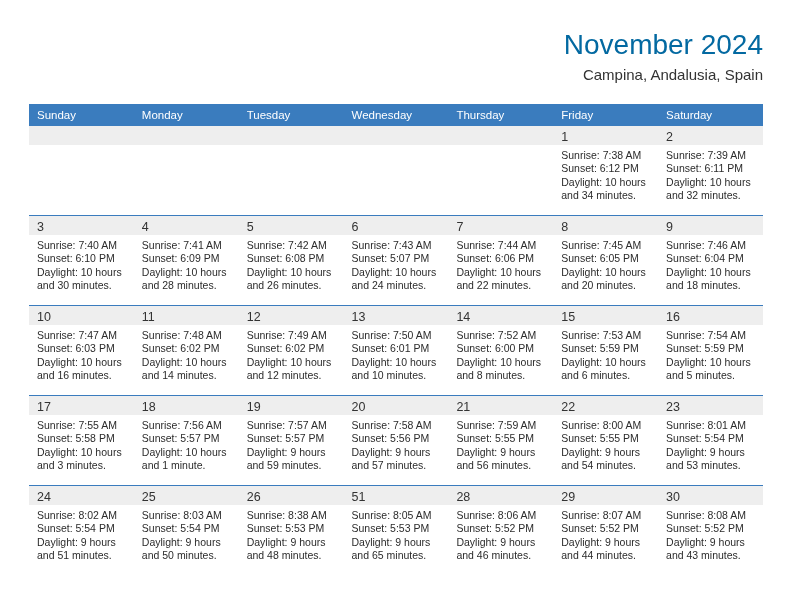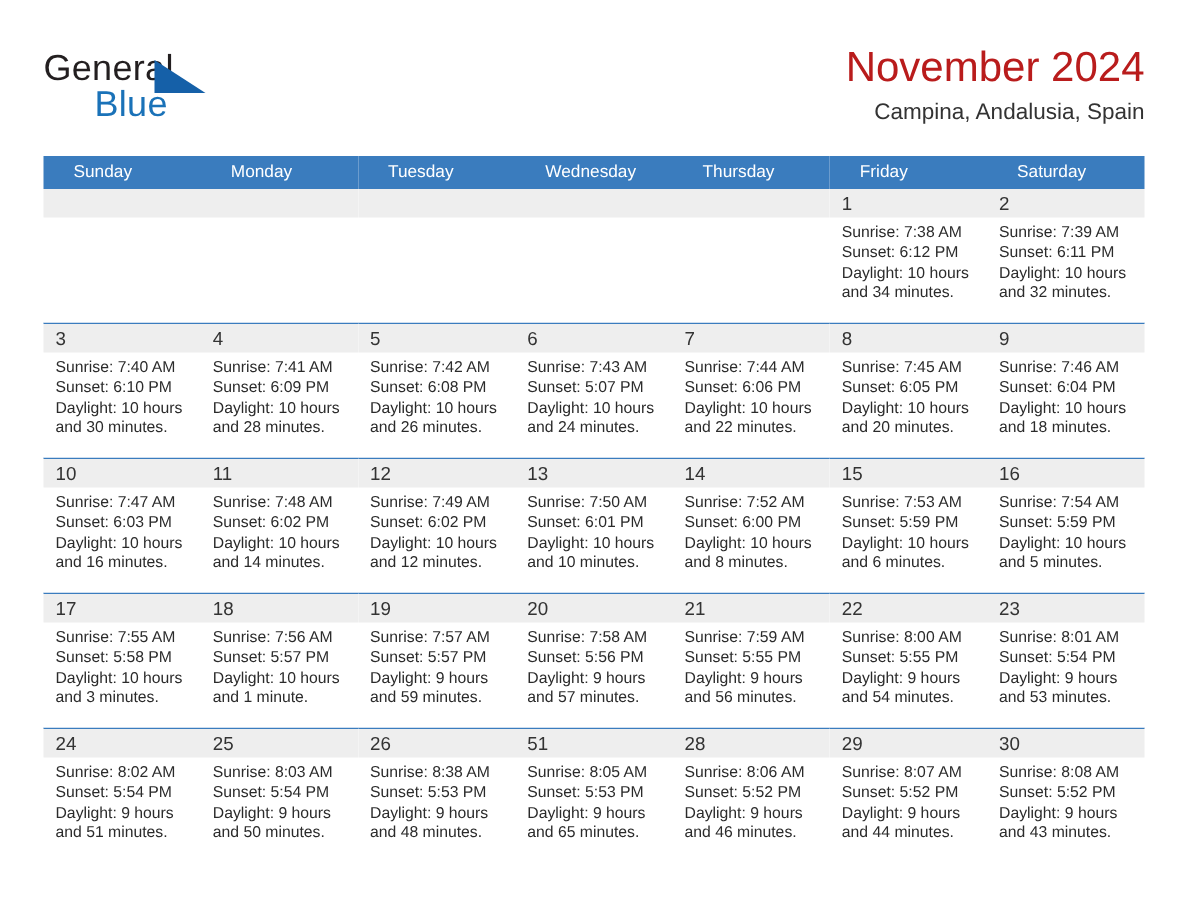--- a/index.html
+++ b/index.html
@@ -68,21 +68,21 @@
 
   .title-block {
     position: absolute;
     right: 0;
     top: 0;
     text-align: right;
   }
   .month-title {
     font-size: 28px;
     font-weight: normal;
-    color: #b91c1c;
+    color: #0369a1;
     line-height: 34px;
     white-space: nowrap;
   }
   .location-title {
     margin-top: 3px;
     font-size: 15px;
     font-weight: normal;
     color: #333333;
     line-height: 19px;
     white-space: nowrap;
@@ -102,21 +102,21 @@
     border-collapse: collapse;
     table-layout: fixed;
   }
 
   .cal-table th {
     background: #3a7cbe;
     color: #ffffff;
     font-size: 11.5px;
     font-weight: normal;
     text-align: left;
-    padding: 5px 0 5px 20px;
+    padding: 5px 0 5px 8px;
     height: 11px;
     border: none;
   }
 
   .cal-table td {
     vertical-align: top;
     padding: 0;
     border: none;
     border-top: 1.2px solid #3a7cbe;
     height: 89px;
@@ -162,25 +162,20 @@
     white-space: nowrap;
   }
 </style>
 </head>
 <body>
 
 <div class="page">
 
   <div class="header">
 
-    <div class="brand">
-      <span class="brand-general">General</span>
-      <span class="brand-triangle"></span>
-      <span class="brand-blue">Blue</span>
-    </div>
 
     <div class="title-block">
       <div class="month-title">November 2024</div>
       <div class="location-title">Campina, Andalusia, Spain</div>
     </div>
 
   </div>
 
   <div class="calendar">
     <table class="cal-table">

